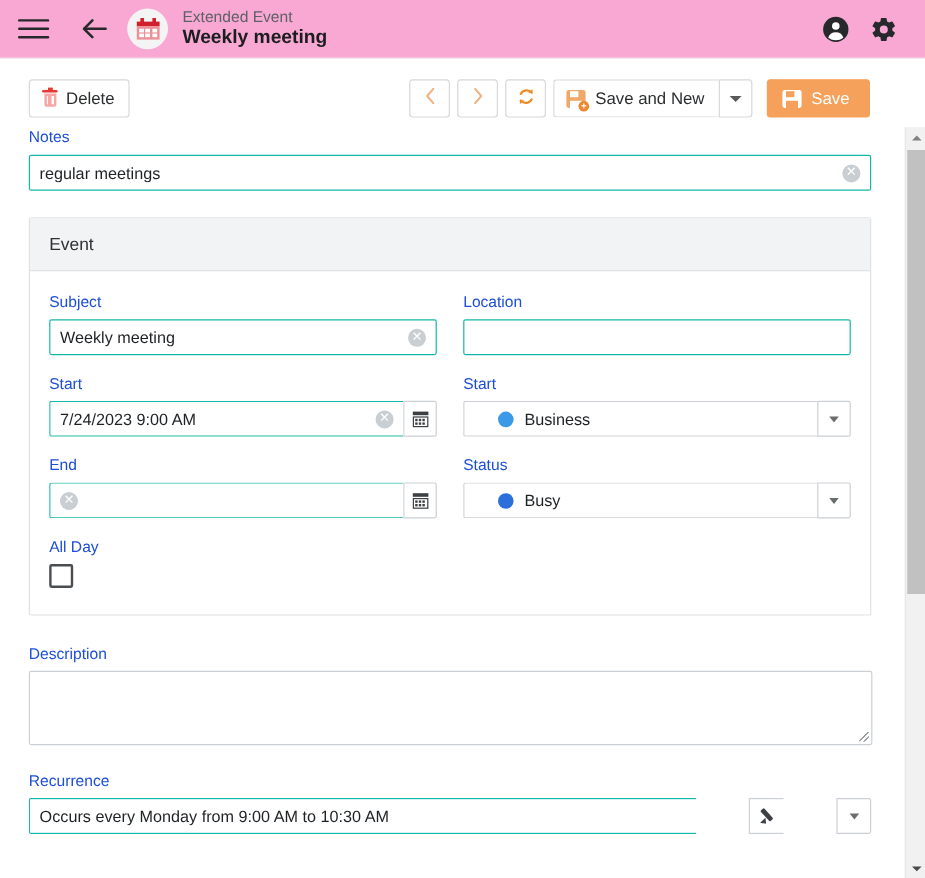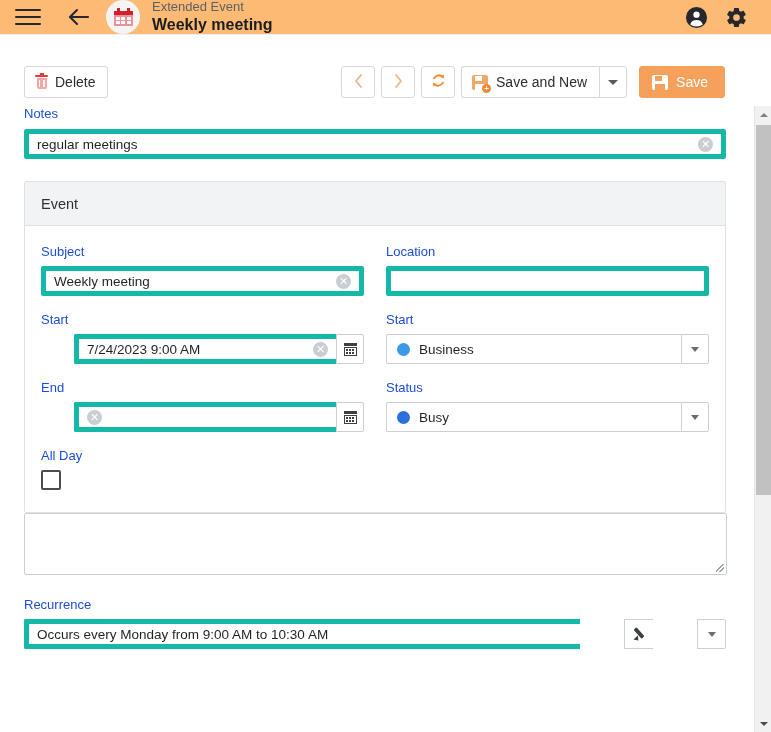--- a/index.html
+++ b/index.html
@@ -12,22 +12,22 @@
   }
   .app {
     position: relative;
     width: 771px; height: 732px;
     background: #ffffff;
   }
 
   
   .header {
     position: absolute; top: 0; left: 0;
-    width: 771px; height: 35px;
-    background: #fdba74;
+    width: 771px; height: 49px;
+    background: #f9a8d4;
     display: flex; align-items: center;
     border-bottom: 1px solid #f0f0f0;
   }
   .hamburger {
     width: 28px; height: 20px;
     margin-left: 14px; margin-right: 12px;
     display: flex; flex-direction: column; justify-content: space-between;
     padding: 2px 1px;
     cursor: pointer;
   }
@@ -164,21 +164,21 @@
     width: 740px; height: 626px;
     padding: 0 14px 0 24px;
     background: #ffffff;
     overflow: hidden;
   }
   .field-label {
     font-size: 13px; color: #1d4ed8; margin-bottom: 7px; display: block;
   }
   .text-input {
     position: relative; display: flex; align-items: center;
-    height: 30px; border: 5px solid #14b8a6; background: #ffffff;
+    height: 30px; border: 1px solid #14b8a6; background: #ffffff;
     border-radius: 2px; padding: 0 8px;
   }
   .text-input .val {
     font-size: 13.5px; color: #1f2225; flex: 1 1 auto;
     overflow: hidden; white-space: nowrap;
   }
   .clear-icon {
     width: 15px; height: 15px; border-radius: 50%;
     background: #c9ced2; color: #ffffff; font-size: 11px; line-height: 15px;
     text-align: center; flex: none; cursor: pointer;
@@ -194,21 +194,21 @@
   .group-head {
     height: 44px; background: #f2f3f4; border-bottom: 1px solid #dfe2e5;
     display: flex; align-items: center; padding: 0 16px;
     font-size: 14.5px; color: #2e3134;
   }
   .group-body { padding: 18px 16px 22px 16px; }
   .cols { display: flex; gap: 22px; }
   .col { width: 330px; }
 
   
-  .date-wrap { display: flex; margin-left: 33px; }
+  .date-wrap { display: flex; }
   .date-wrap .text-input { flex: 1 1 auto; border-radius: 2px 0 0 2px; border-right: none; }
   .cal-btn {
     width: 28px; height: 30px; border: 1px solid #ccd0d4; background: #ffffff;
     border-radius: 0 2px 2px 0;
     display: flex; align-items: center; justify-content: center; cursor: pointer;
   }
   .cal-glyph { position: relative; width: 13px; height: 13px; }
   .cal-glyph .top { position: absolute; top: 0; left: 0; width: 13px; height: 3px; background: #3c4044; }
   .cal-glyph .grid {
     position: absolute; top: 4px; left: 0; width: 13px; height: 9px;
@@ -216,21 +216,21 @@
     display: grid; grid-template-columns: repeat(3,1fr); grid-template-rows: repeat(2,1fr);
     gap: 1px; padding: 1px;
   }
   .cal-glyph .grid i { background: #3c4044; }
 
   
   .select-wrap { display: flex; }
   .select-main {
     flex: 1 1 auto; height: 30px; border: 1px solid #ccd0d4; border-right: none;
     background: #ffffff; display: flex; align-items: center; gap: 9px;
-    padding: 0 10px; border-radius: 2px 0 0 2px;
+    padding: 0 28px; border-radius: 2px 0 0 2px;
     font-size: 13.5px; color: #1f2225;
   }
   .dot { width: 13px; height: 13px; border-radius: 50%; flex: none; }
   .select-arrow {
     width: 28px; height: 30px; border: 1px solid #ccd0d4; background: #ffffff;
     border-radius: 0 2px 2px 0;
     display: flex; align-items: center; justify-content: center; cursor: pointer;
   }
   .caret-sm {
     width: 0; height: 0;
@@ -527,20 +527,21 @@
 
         <div style="margin-top:16px">
           <span class="field-label">All Day</span>
           <div class="checkbox"></div>
         </div>
 
       </div>
     </div>
 
     <div>
+      <span class="field-label desc-label">Description</span>
       <div class="textarea">
         <span class="resize-grip"></span>
       </div>
     </div>
 
     <div style="margin-top:22px">
       <span class="field-label">Recurrence</span>
       <div class="rec-row">
         <div class="text-input">
           <span class="val">Occurs every Monday from 9:00 AM to 10:30 AM</span>

